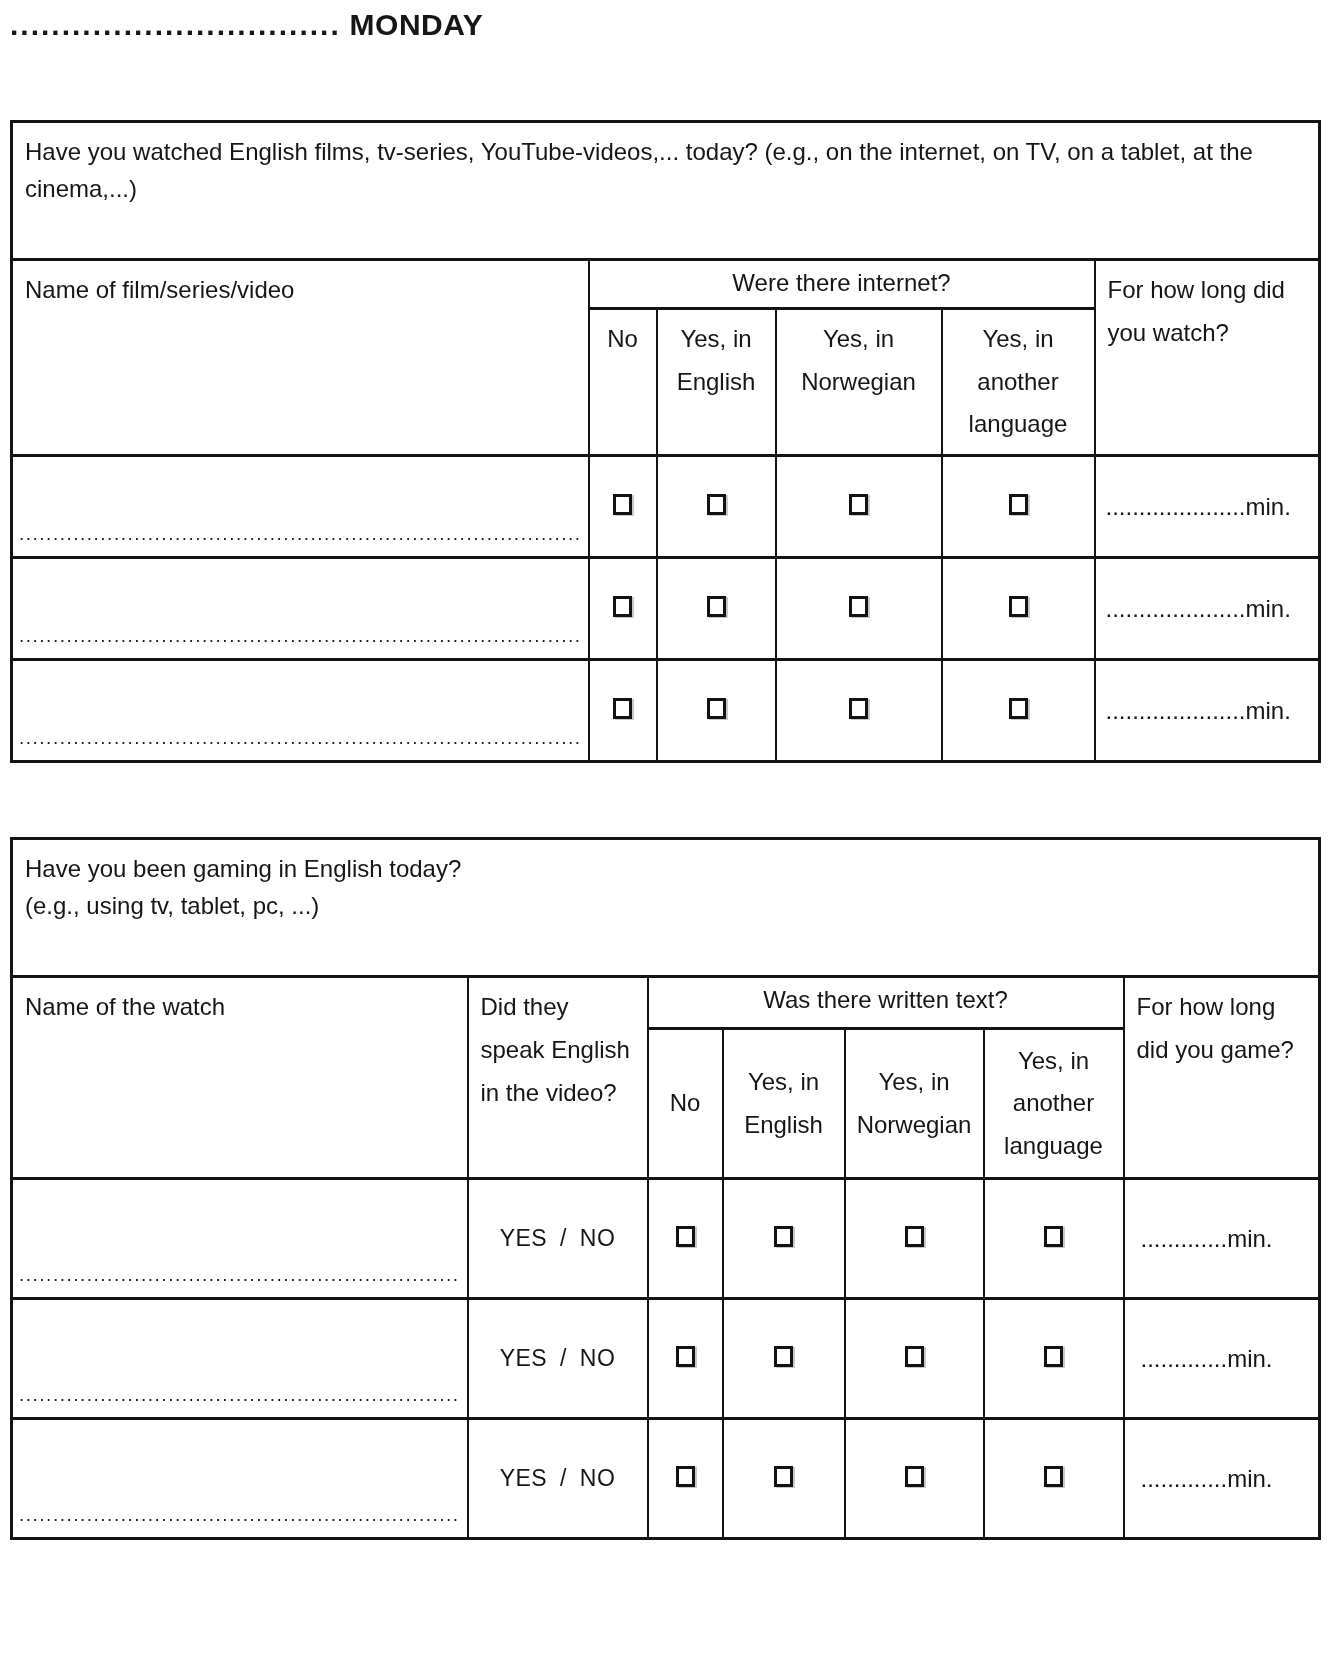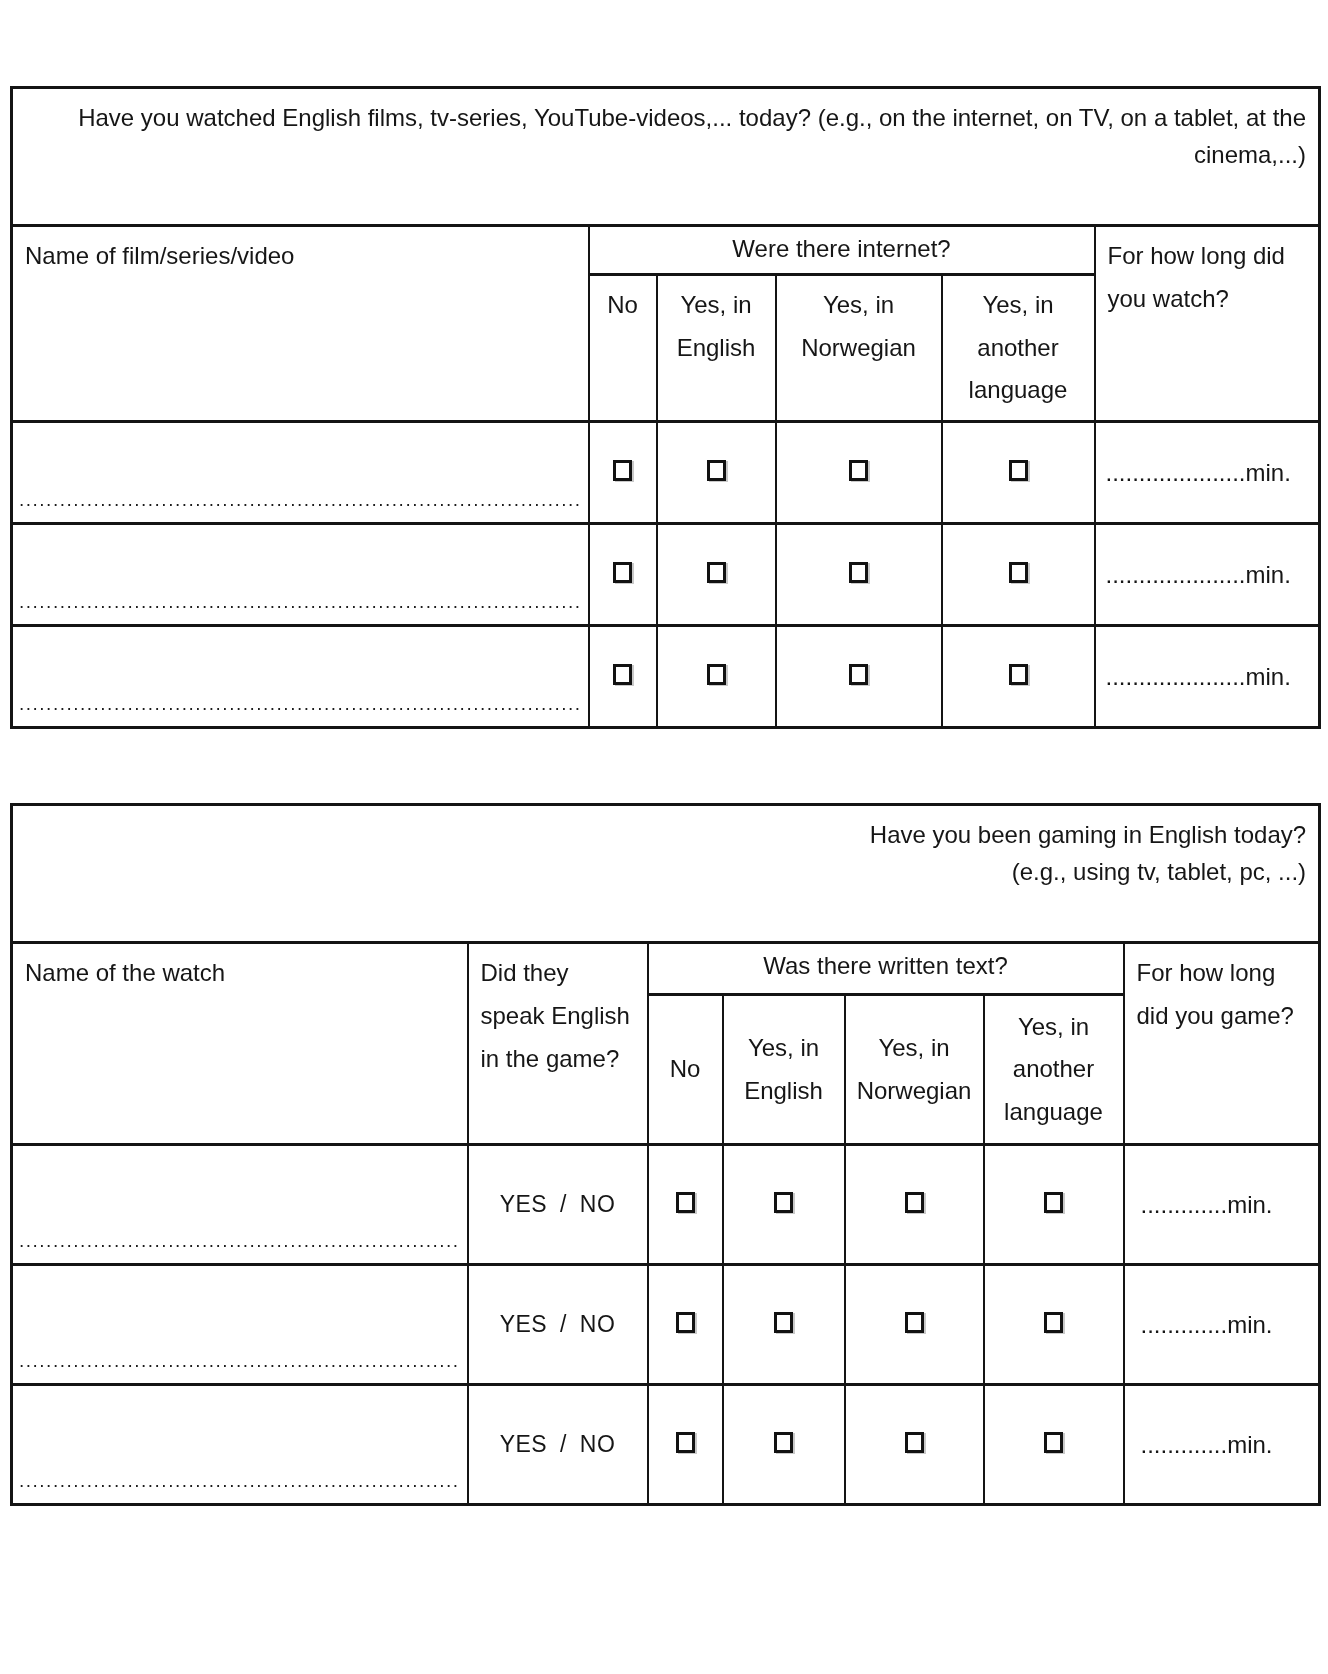--- a/index.html
+++ b/index.html
@@ -24,21 +24,21 @@
   .gaming-table { margin-top: 74px; }
   td {
     border: 2px solid #141414;
     border-top-width: 3px; border-bottom-width: 3px;
     font-size: 24px; line-height: 1.5;
     vertical-align: top; padding: 6px 12px;
     overflow: hidden;
   }
   table { border: 3px solid #141414; }
 
-  .intro-cell { height: 138px; line-height: 1.55; padding-top: 10px; text-align: right; }
+  .intro-cell { height: 138px; line-height: 1.55; padding-top: 10px; }
   .intro-pre  { white-space: pre-line; }
 
   .col-hdr { line-height: 1.78; padding-top: 8px; }
   .span-hdr { text-align: center; height: 42px; padding-top: 4px; }
   .opt-cell { text-align: center; line-height: 1.78; padding: 8px 6px; overflow-wrap: anywhere; }
   .gaming-table .opt-cell { vertical-align: middle; }
   .film-hdr2-h { height: 130px; }
   .gaming-hdr2-h { height: 150px; }
 
   
@@ -56,20 +56,21 @@
     box-shadow: 2px 1px 0 #c9c9c9;
   }
   .min-cell { vertical-align: middle; white-space: nowrap; padding-left: 10px; font-size: 24px; }
   .yesno-cell { text-align: center; vertical-align: middle; font-size: 23px; word-spacing: 6px; letter-spacing: 0.5px; }
 </style>
 </head>
 <body>
 
 <div class="page">
 
+  <div class="title-line"><span class="title-dots">................................</span> <span>MONDAY</span></div>
 
 
   <table class="film-table">
     <colgroup>
       <col style="width:577px">
         <col style="width:68px">
         <col style="width:119px">
         <col style="width:166px">
         <col style="width:153px">
         <col style="width:225px">
@@ -134,21 +135,21 @@
         <col style="width:140px">
         <col style="width:196px">
     </colgroup>
     <tbody>
         <tr>
       <td colspan="7" class="intro-cell intro-pre">Have you been gaming in English today?
 (e.g., using tv, tablet, pc, ...)</td>
     </tr>
     <tr>
       <td rowspan="2" class="col-hdr">Name of the watch</td>
-      <td rowspan="2" class="col-hdr">Did they speak English in the game?</td>
+      <td rowspan="2" class="col-hdr">Did they speak English in the video?</td>
       <td colspan="4" class="span-hdr" style="height:52px">Was there written text?</td>
       <td rowspan="2" class="col-hdr">For how long did you game?</td>
     </tr>
     <tr>
       <td class="opt-cell gaming-hdr2-h">No</td>
       <td class="opt-cell gaming-hdr2-h">Yes, in English</td>
       <td class="opt-cell gaming-hdr2-h">Yes, in Norwegian</td>
       <td class="opt-cell gaming-hdr2-h">Yes, in another language</td>
     </tr>
 

